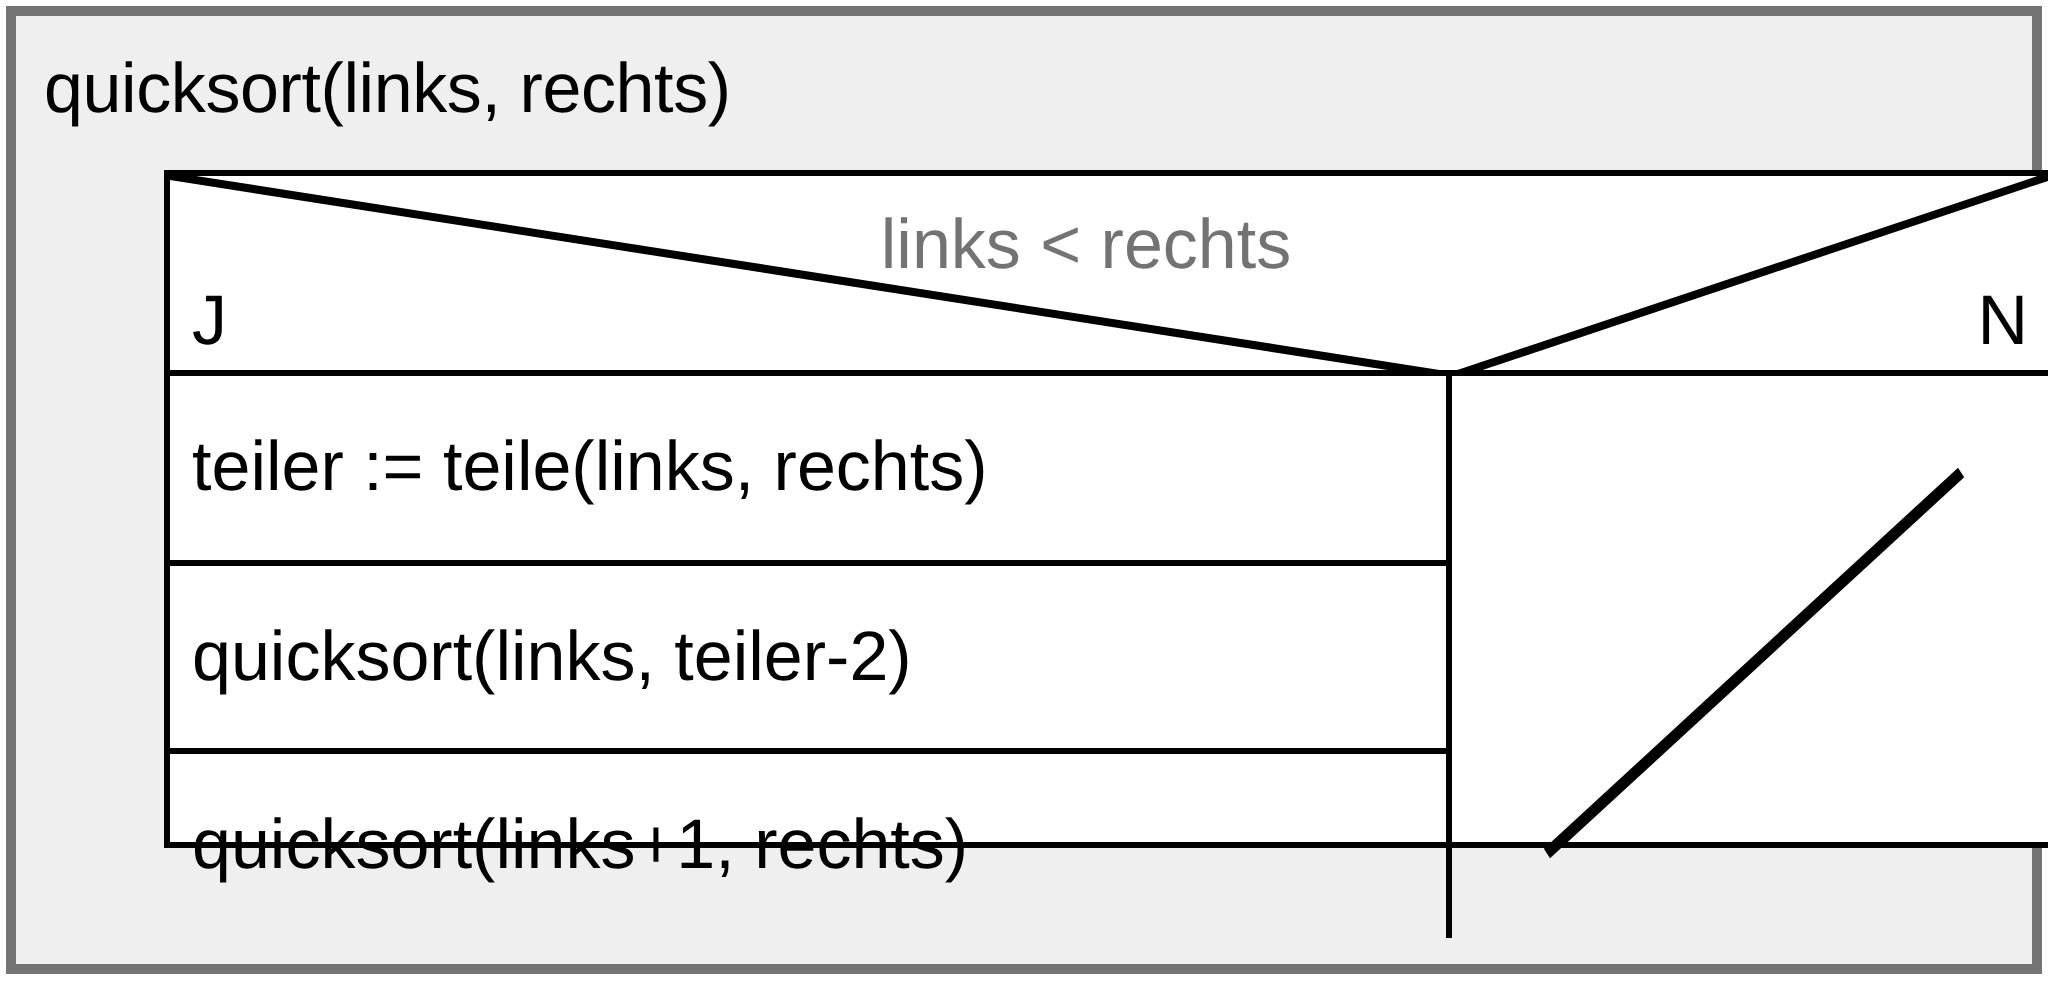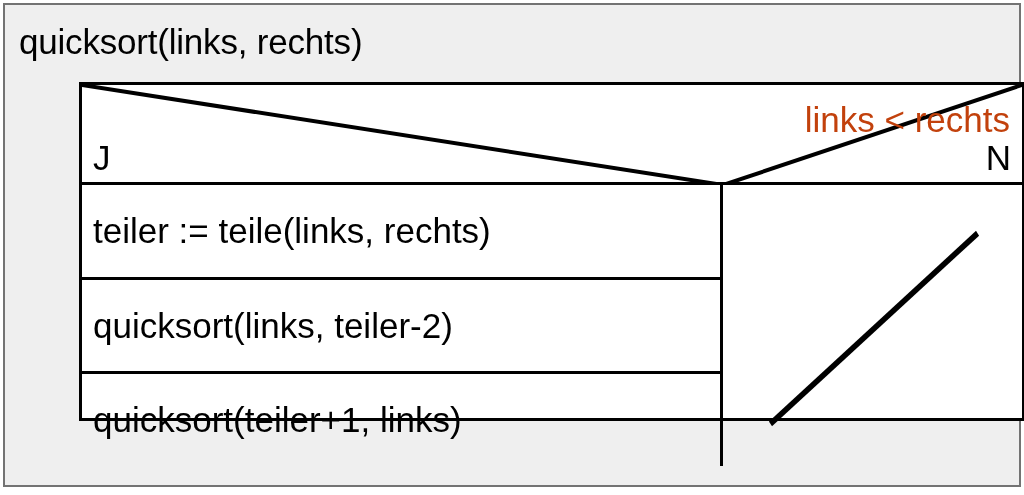--- a/index.html
+++ b/index.html
@@ -22,21 +22,21 @@
 
   
   .outer-frame {
     position: absolute;
     left: 3px;
     top: 3px;
     width: 1018px;
     height: 484px;
     box-sizing: border-box;
     background: #efefef;
-    border: 2px solid #737373;
+    border: 5px solid #737373;
     padding-left: 44px;
   }
 
   
   .routine-title {
     position: absolute;
     left: 14px;
     top: 16px;
     font-size: 35px;
     line-height: 42px;
@@ -74,24 +74,24 @@
     top: 0;
     width: 940px;
     height: 100px;
     display: block;
   }
   .cond-text {
     position: absolute;
     left: 0;
     top: 14px;
     width: 940px;
-    text-align: right;
+    text-align: center;
     font-size: 35px;
     line-height: 42px;
-    color: #c2410c;
+    color: #737373;
     white-space: nowrap;
     pointer-events: none;
     transform: translateX(-12px);
   }
   .branch-label {
     position: absolute;
     font-size: 35px;
     line-height: 40px;
     color: #000000;
   }
@@ -168,21 +168,21 @@
         <div class="cond-text">links &lt; rechts</div>
         <div class="branch-label yes">J</div>
         <div class="branch-label no">N</div>
       </div>
 
       <div class="branch-body">
 
         <div class="branch-true">
           <div class="stmt">teiler := teile(links, rechts)</div>
           <div class="stmt">quicksort(links, teiler-2)</div>
-          <div class="stmt">quicksort(teiler+1, links)</div>
+          <div class="stmt">quicksort(links+1, rechts)</div>
         </div>
 
         <div class="branch-false">
           <svg class="empty-svg" viewBox="0 0 296 233" preserveAspectRatio="none">
             <line x1="47" y1="198" x2="252" y2="40" stroke="#000000" stroke-width="5"></line>
           </svg>
         </div>
 
       </div>
 

